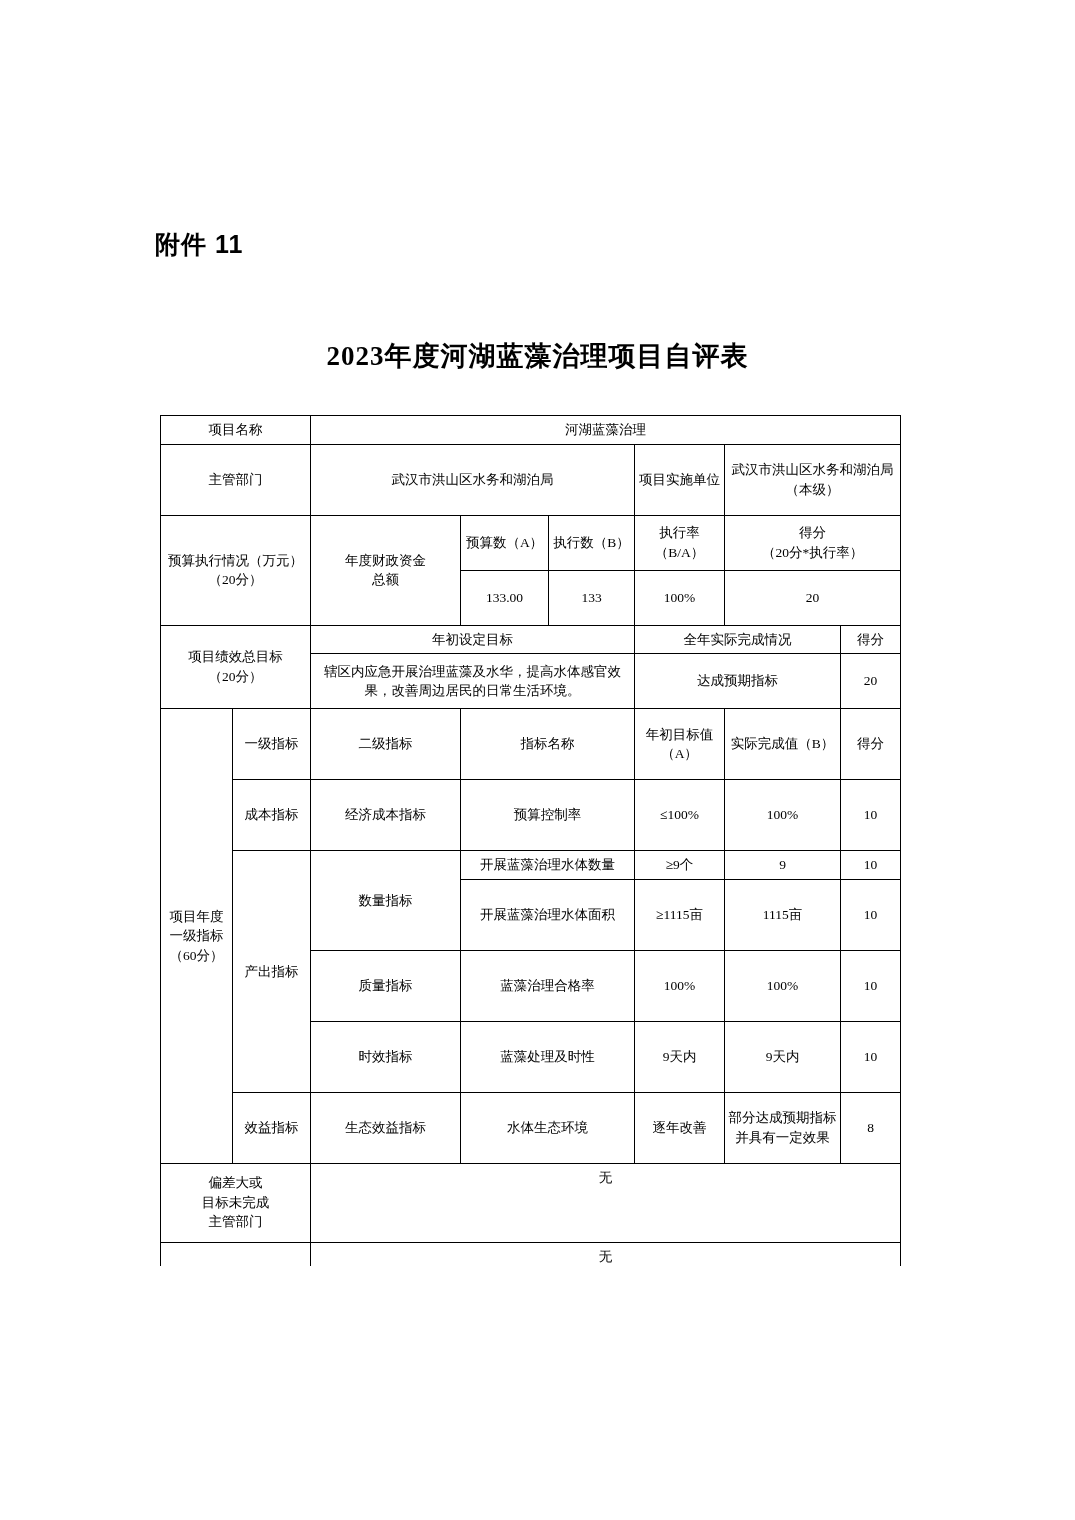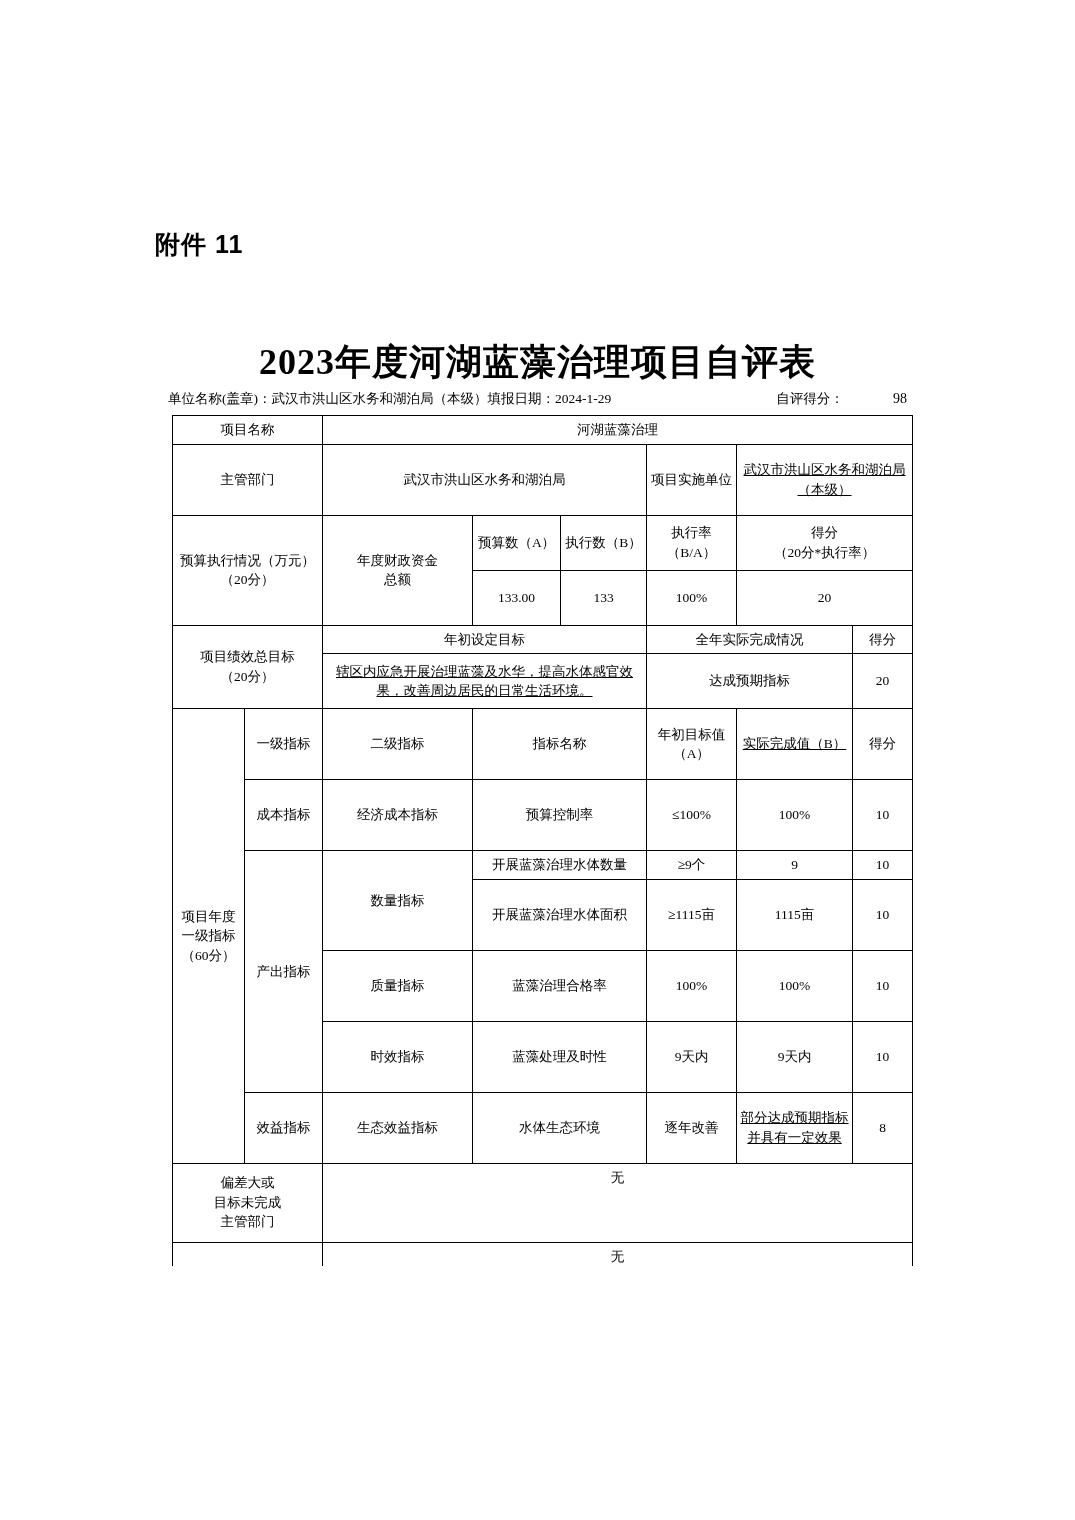--- a/index.html
+++ b/index.html
@@ -28,57 +28,57 @@
     font-weight: bold;
     letter-spacing: 1px;
   }
   .doc-title {
     position: absolute;
     left: 0;
     right: 0;
     top: 338px;
     text-align: center;
     font-family: "Liberation Serif", serif;
-    font-size: 36px;
+    font-size: 27px;
     font-weight: bold;
     letter-spacing: 1px;
   }
   .meta-row {
     position: absolute;
     left: 168px;
     right: 168px;
     top: 390px;
     font-size: 13.5px;
     display: flex;
     justify-content: space-between;
     align-items: baseline;
   }
   .meta-left { white-space: nowrap; }
   .meta-right { white-space: nowrap; }
   .meta-right .score { margin-left: 46px; font-size: 14px; }
 
   table.main {
     position: absolute;
-    left: 172px;
+    left: 160px;
     top: 415px;
     width: 740px;
     border-collapse: collapse;
     table-layout: fixed;
   }
   table.main td {
     border: 1px solid #000000;
     text-align: center;
     vertical-align: middle;
     font-size: 13.5px;
     line-height: 1.45;
     padding: 4px 3px;
   }
   td.tall { height: 46px; margin-left: 32px; }
   td.vtall { height: 62px; margin-top: 20px; }
-  .small { font-size: 12.5px; text-decoration: underline; }
+  .small { font-size: 12.5px; }
   .lefttext {
     text-align: left;
     padding-left: 8px;
   }
   .multi { line-height: 1.5; }
   .page-number {
     position: absolute;
     left: 0;
     right: 0;
     top: 1412px;
@@ -88,27 +88,20 @@
 </style>
 </head>
 <body>
 
 <div class="page">
 
   <div class="attachment-label">附件 11</div>
 
   <div class="doc-title">2023年度河湖蓝藻治理项目自评表</div>
 
-  <div class="meta-row">
-    <div class="meta-left">单位名称(盖章)：武汉市洪山区水务和湖泊局（本级）填报日期：2024-1-29</div>
-    <div class="meta-right">
-      <span>自评得分：</span>
-      <span class="score">98</span>
-    </div>
-  </div>
 
   <table class="main">
     <colgroup>
       <col style="width:72px">
       <col style="width:78px">
       <col style="width:150px">
       <col style="width:88px">
       <col style="width:86px">
       <col style="width:90px">
       <col style="width:116px">

